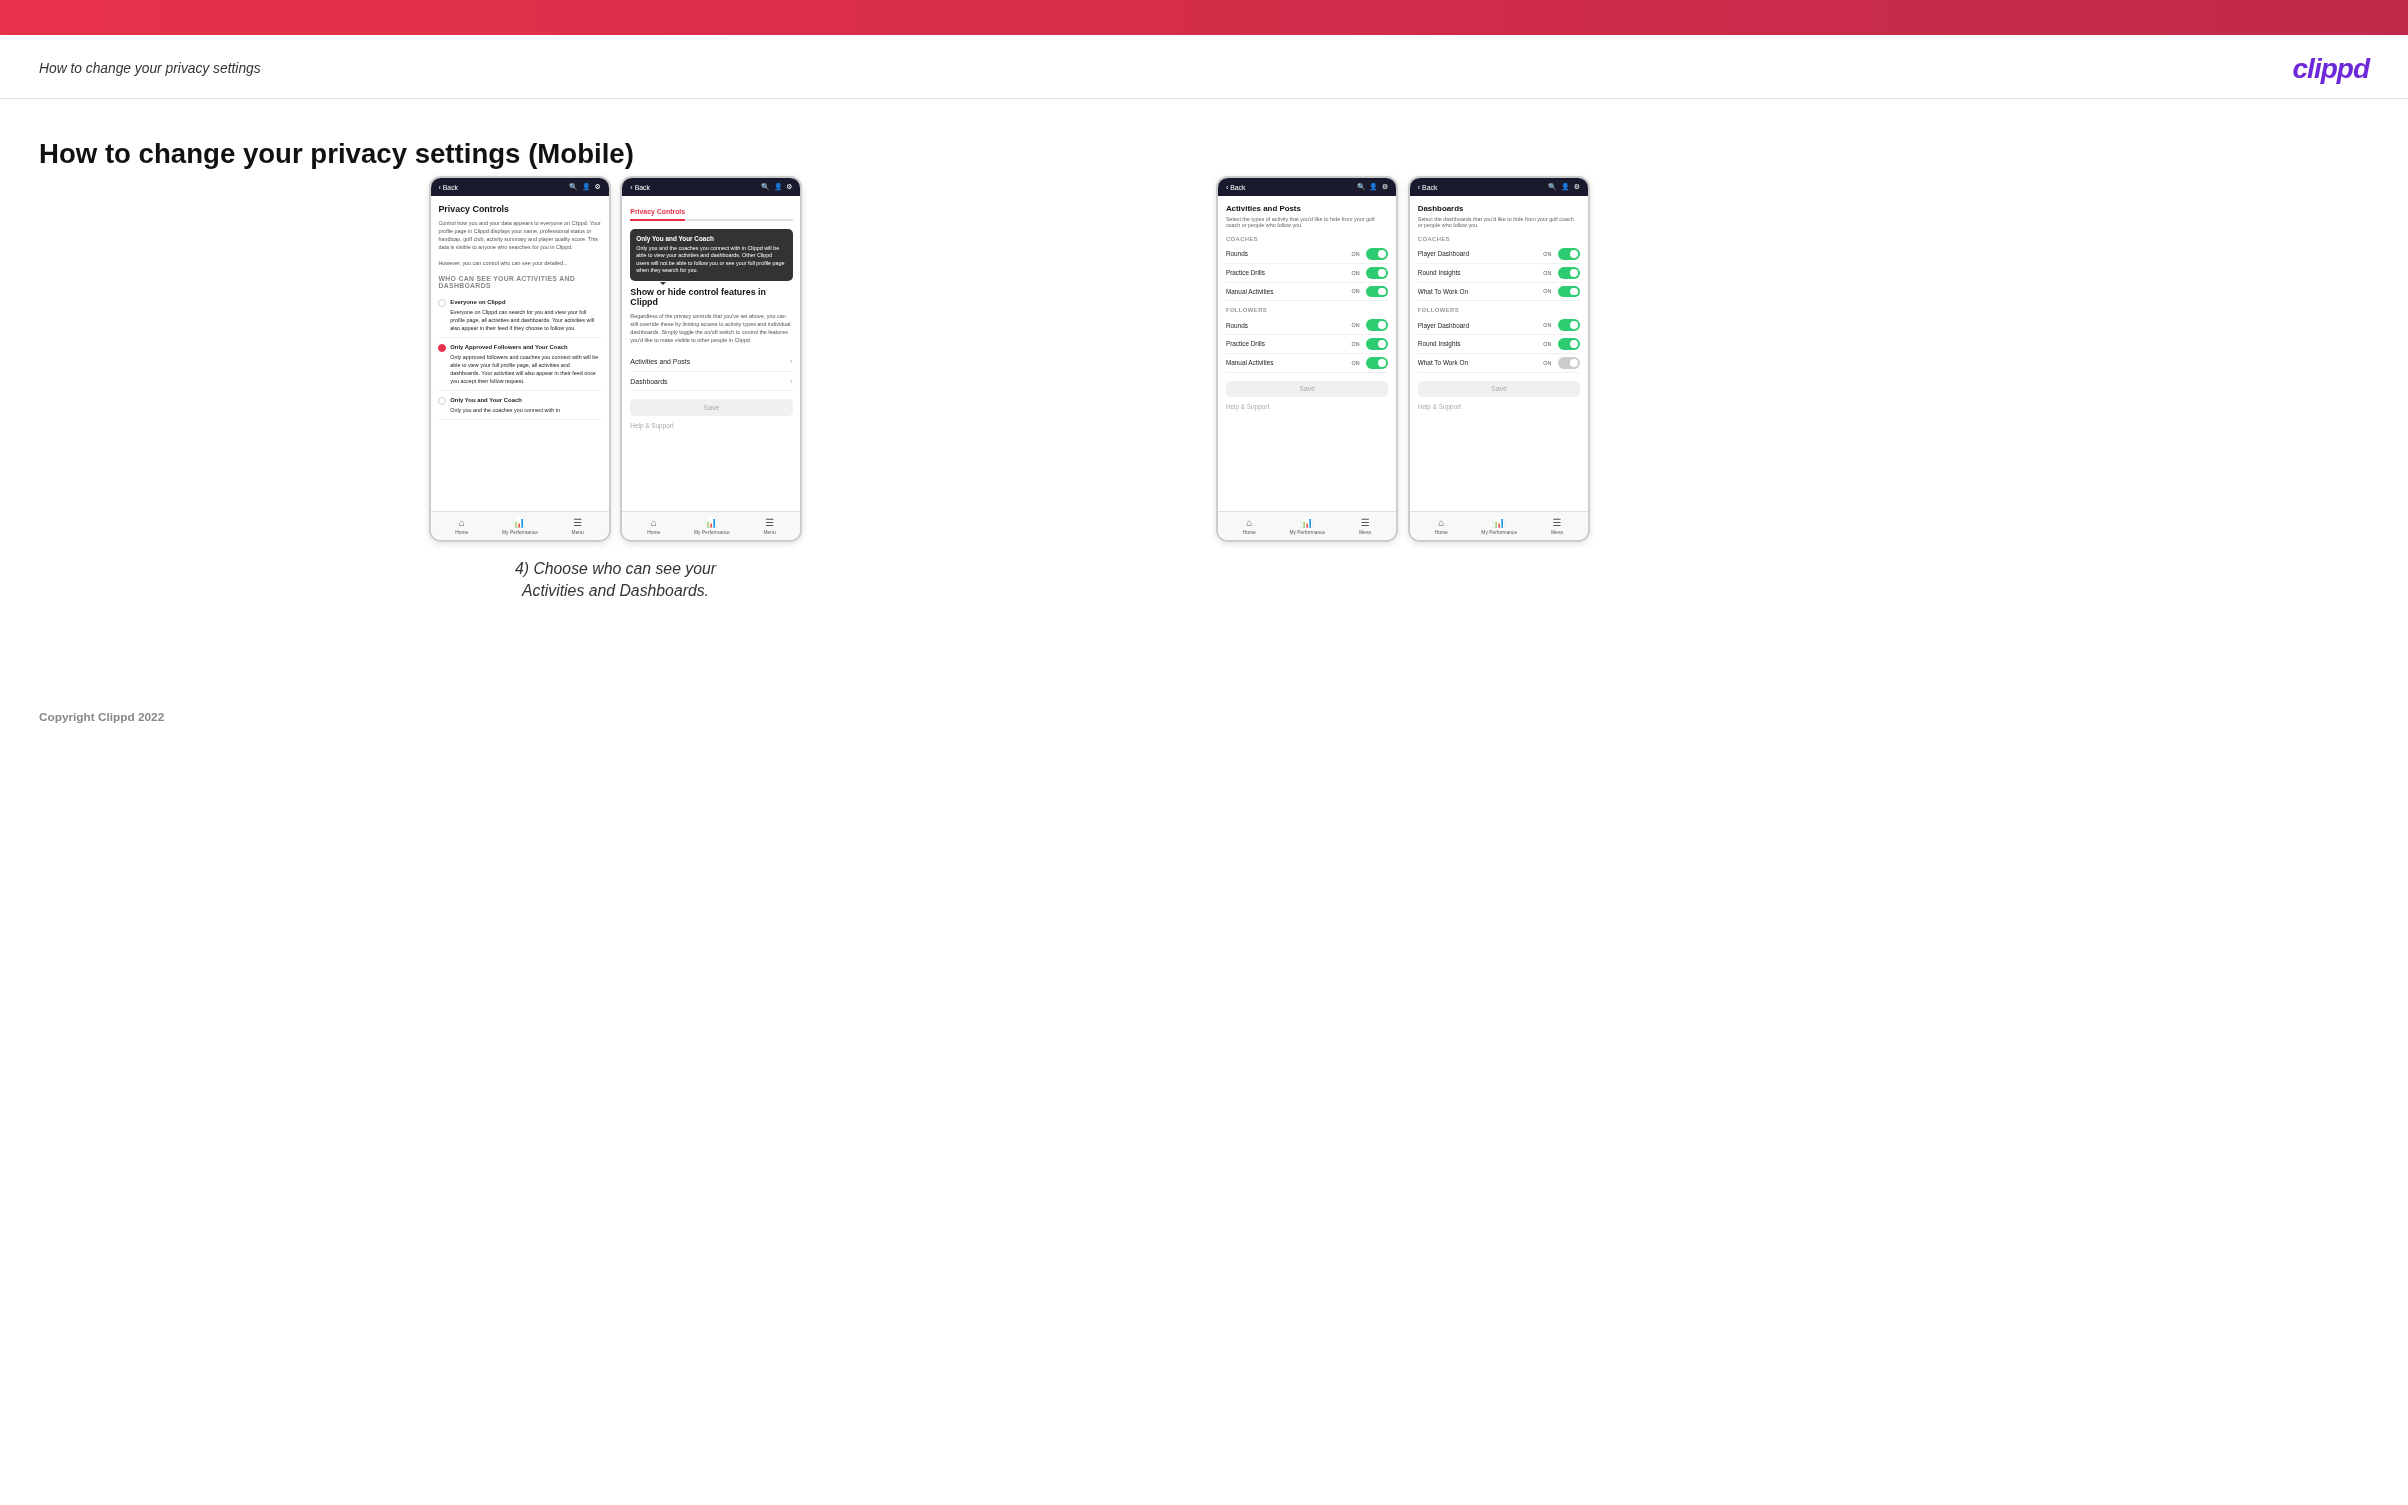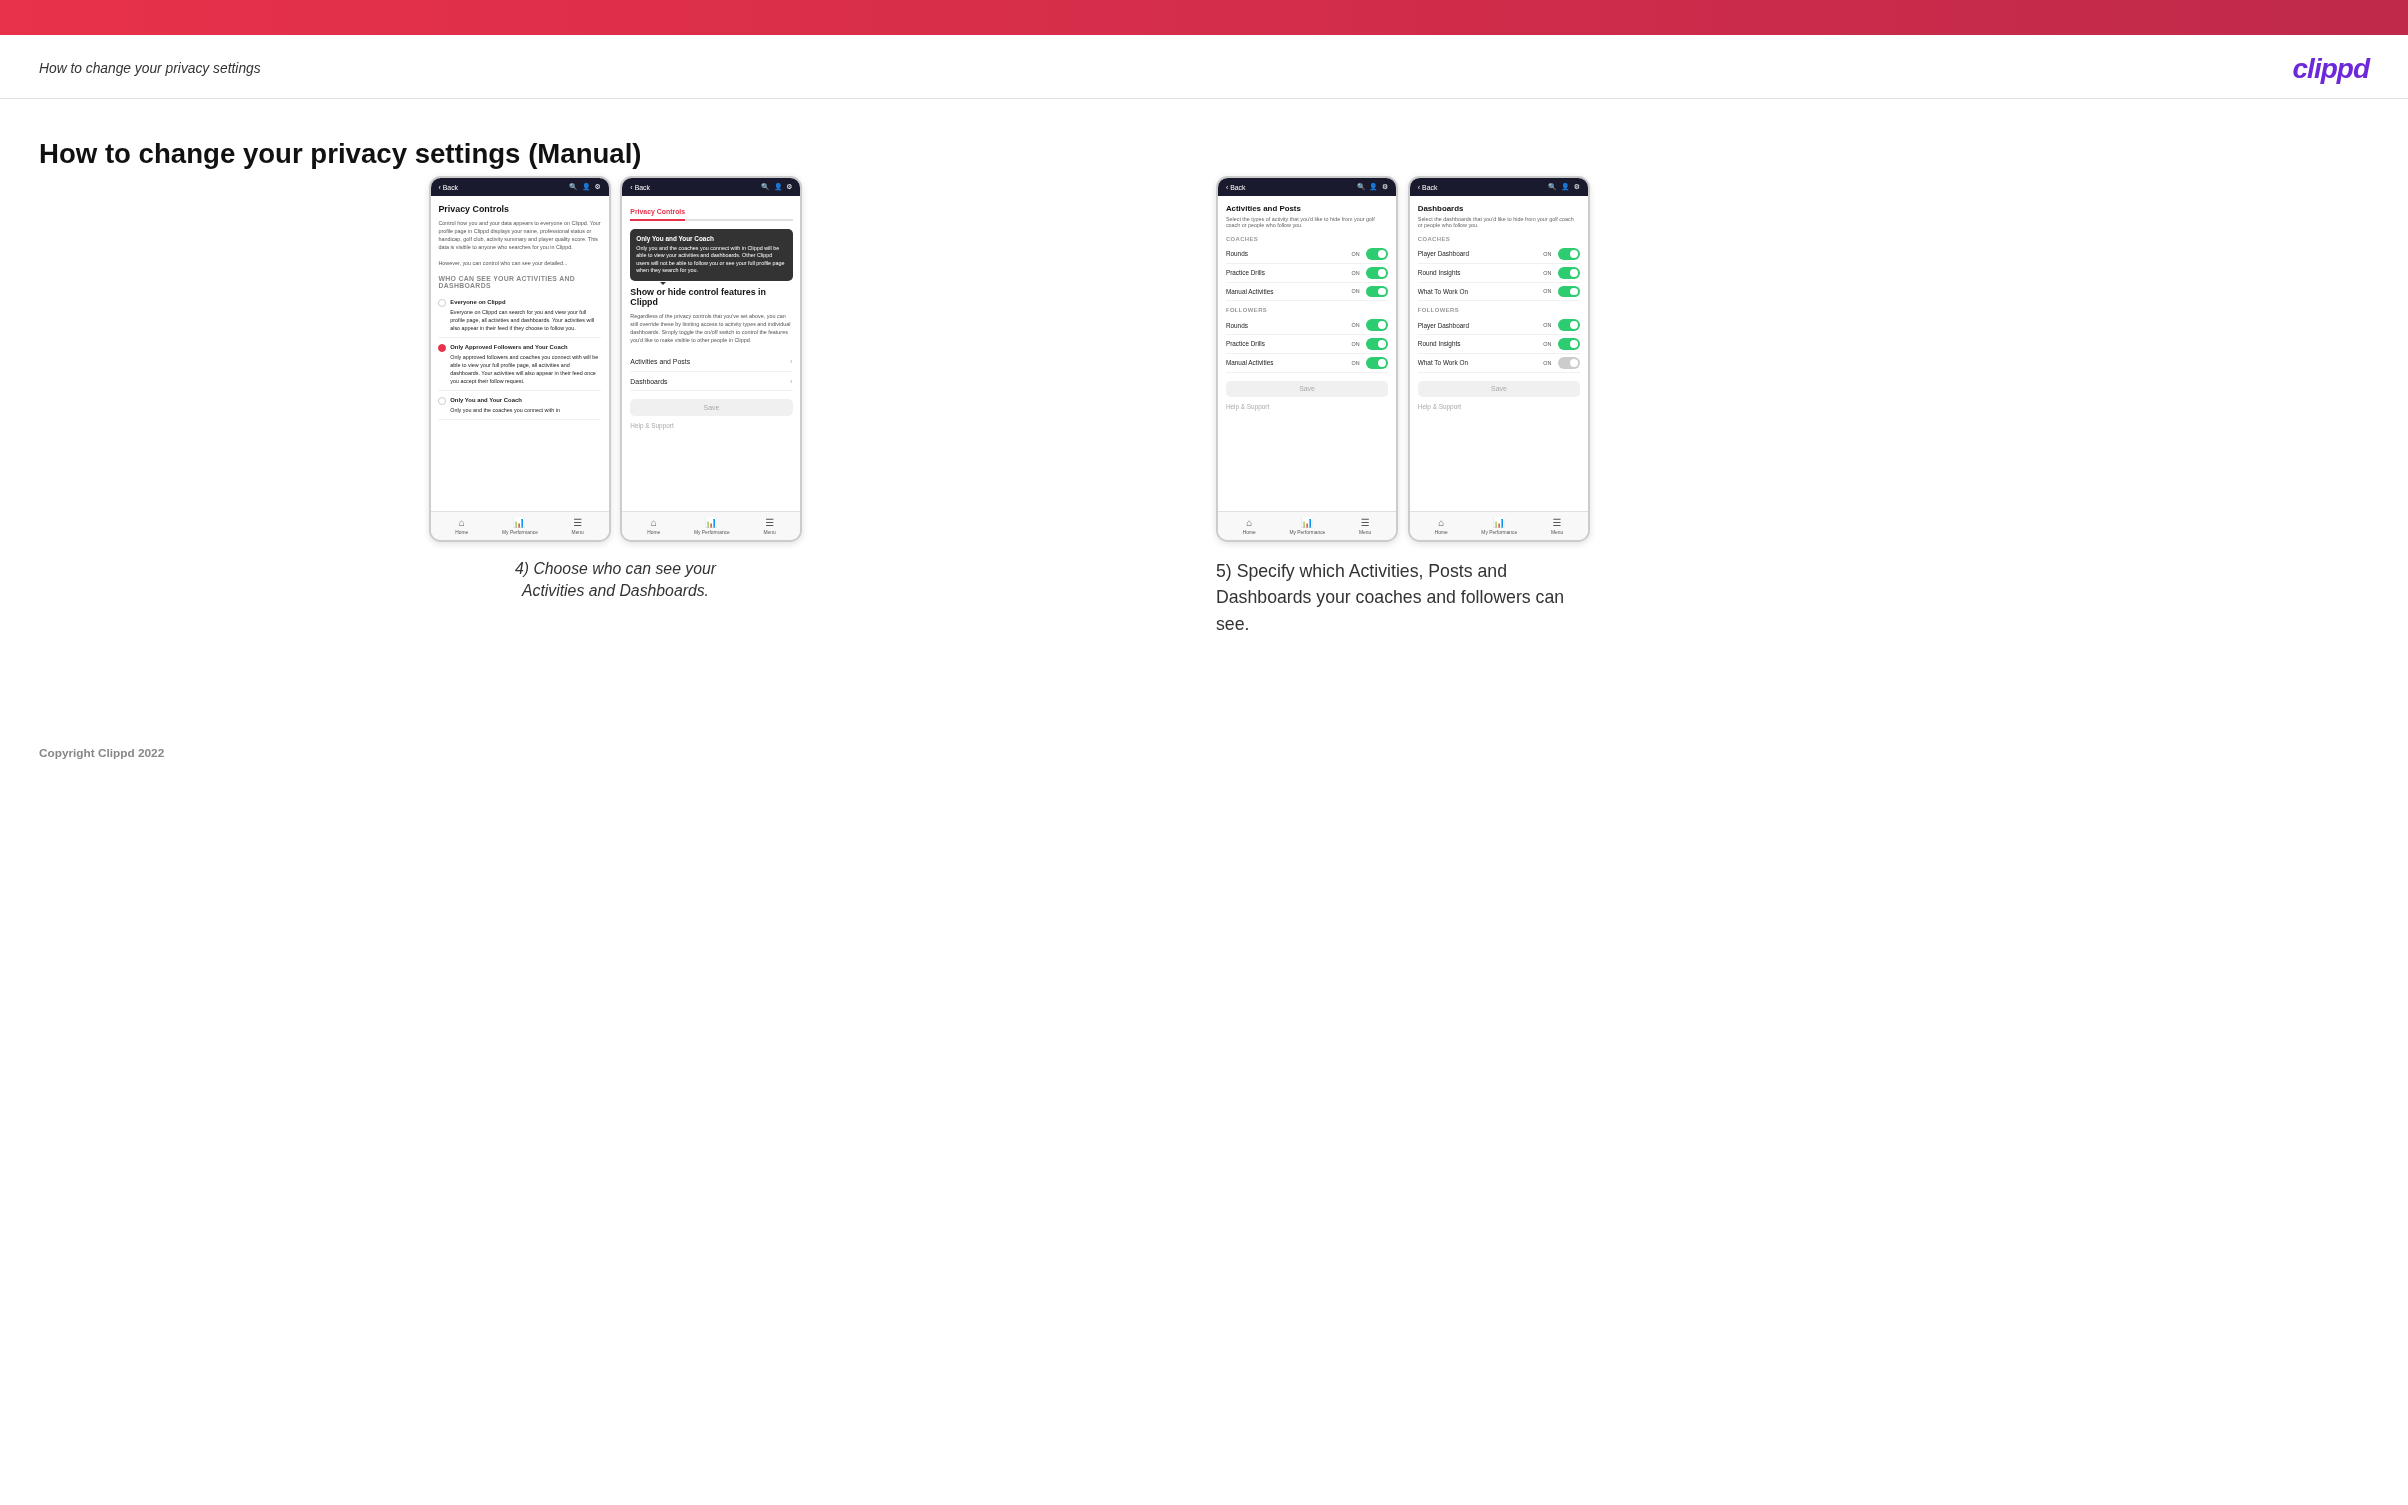--- a/index.html
+++ b/index.html
@@ -324,21 +324,21 @@
 <body>
 
 <div class="top-bar"></div>
 
 <div class="header">
   <span class="header-title">How to change your privacy settings</span>
   <span class="logo">clippd</span>
 </div>
 
 <div class="main-content">
-  <h1 class="page-title">How to change your privacy settings (Manual)</h1>
+  <h1 class="page-title">How to change your privacy settings (Mobile)</h1>
 
   <div class="mockups-row">
 
     <div class="mockup-group">
       <div class="mockup-pair">
 
         <div class="phone">
           <div class="phone-header">
             <div class="back-btn">
               <span>‹</span>
@@ -610,20 +610,19 @@
               <span>My Performance</span>
             </div>
             <div class="footer-item">
               <span class="footer-icon">☰</span>
               <span>Menu</span>
             </div>
           </div>
         </div>
 
       </div>
-      <div class="caption-large">5) Specify which Activities, Posts and Dashboards your  coaches and followers can see.</div>
     </div>
 
   </div>
 </div>
 
 <div class="copyright">Copyright Clippd 2022</div>
 
 
 </body></html>

